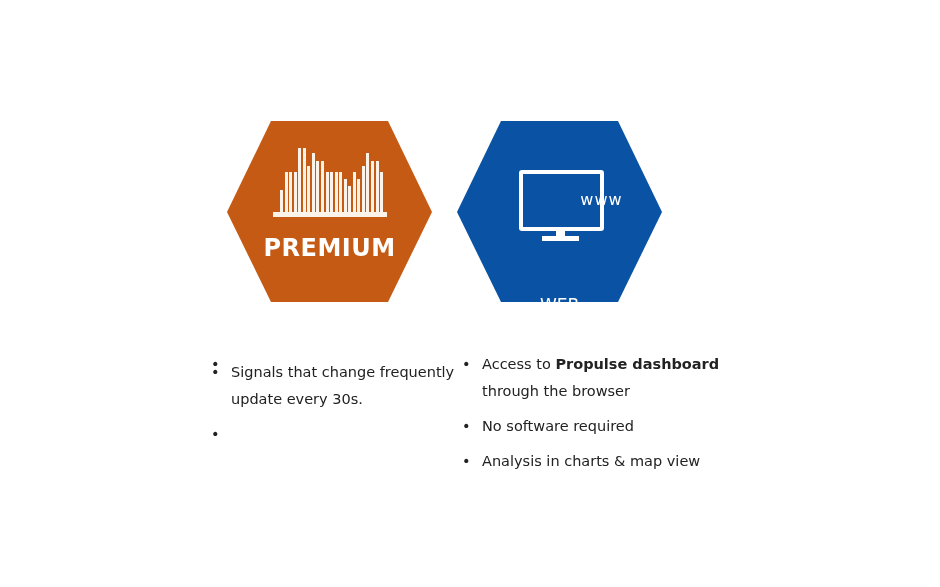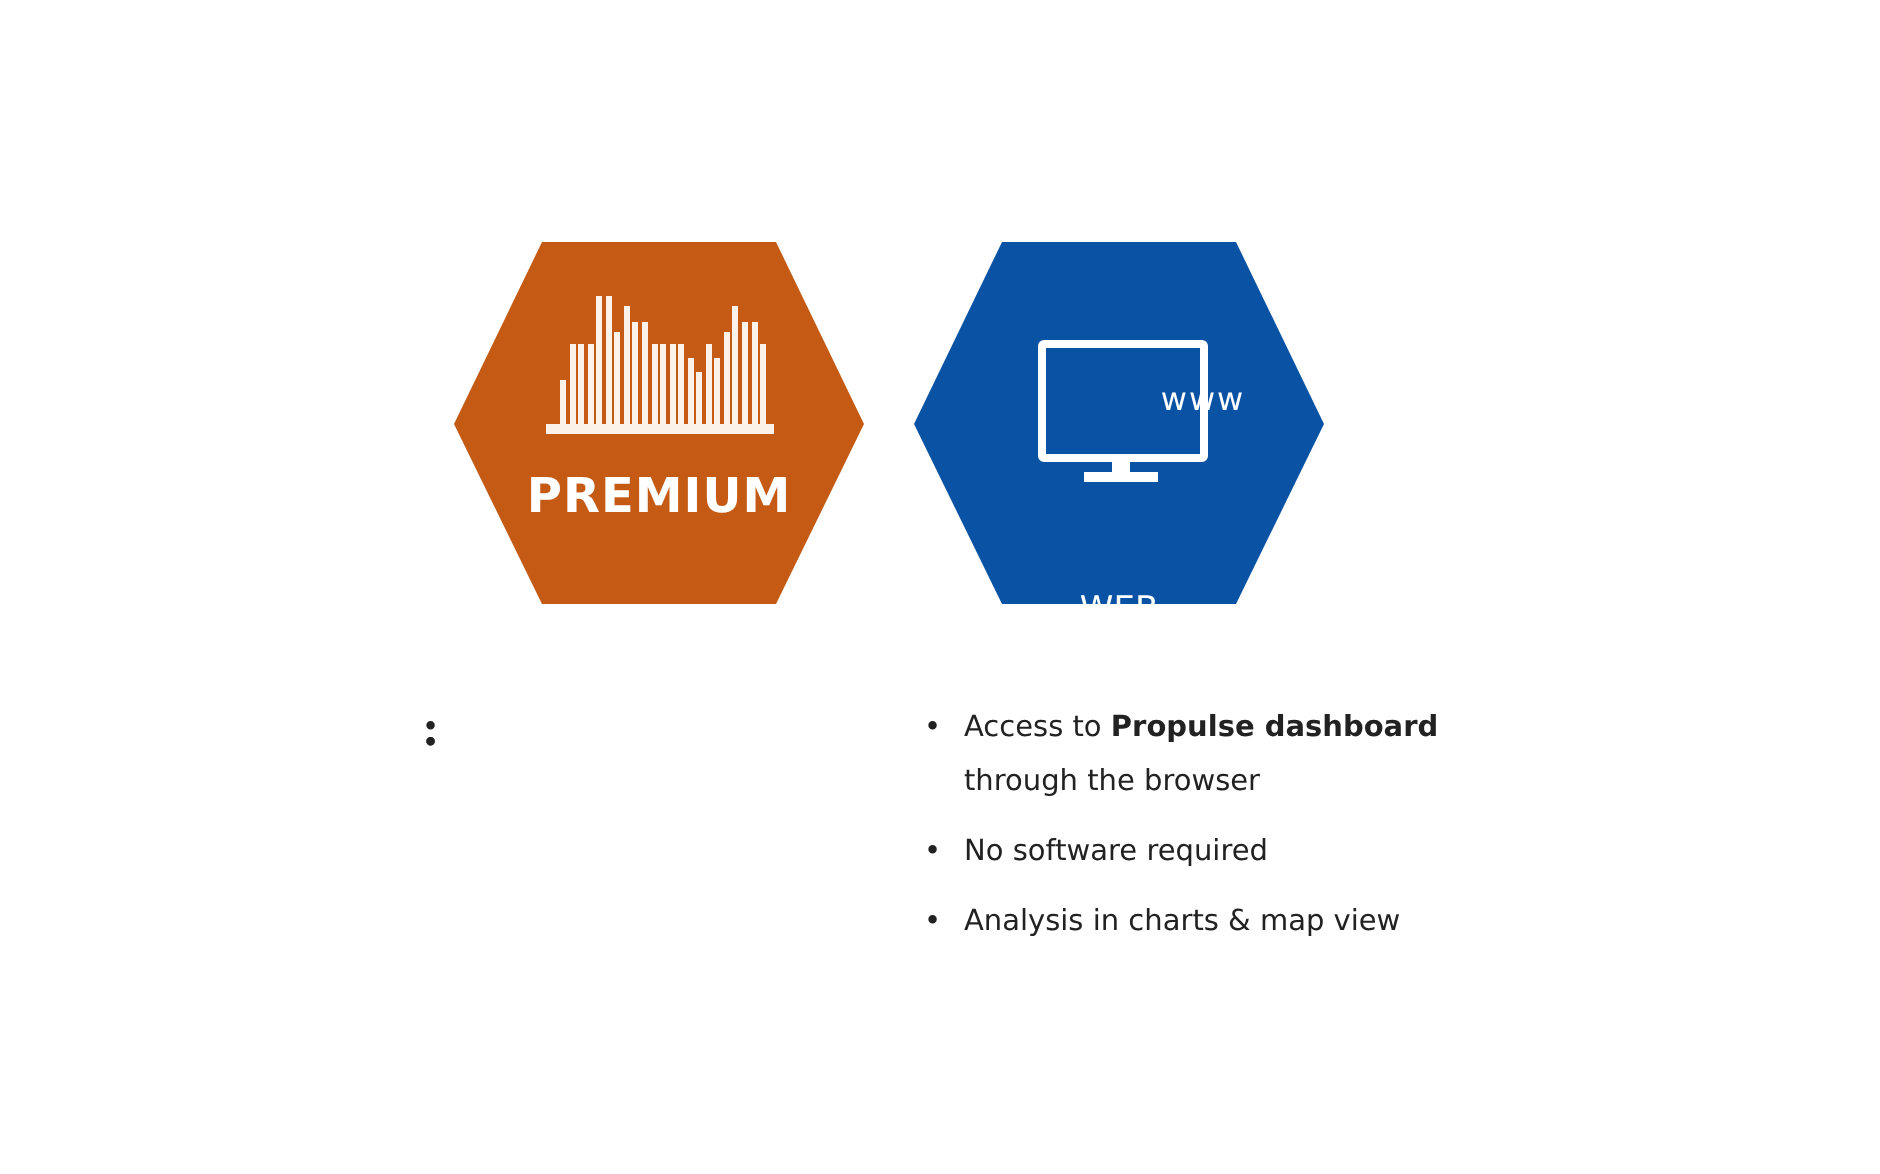--- a/index.html
+++ b/index.html
@@ -73,21 +73,21 @@
   </svg>
 </div>
 <div class="monitor"></div>
 <div class="www">www</div>
 <div class="neck"></div>
 <div class="stand"></div>
 <div class="web-label">WEB</div>
 
 <ul class="list list-left">
   <li><span class="dot">•</span></li>
-  <li><span class="dot">•</span></li>
+  <li><span class="dot">•</span><span>Signals that change frequently update every 30s.</span></li>
   <li><span class="dot">•</span></li>
 </ul>
 
 <ul class="list list-right">
   <li><span class="dot">•</span><span>Access to </span><b>Propulse dashboard</b><span> through the browser</span></li>
   <li><span class="dot">•</span><span>No software required</span></li>
   <li><span class="dot">•</span><span>Analysis in charts &amp; map view</span></li>
 </ul>
 
 </body></html>

